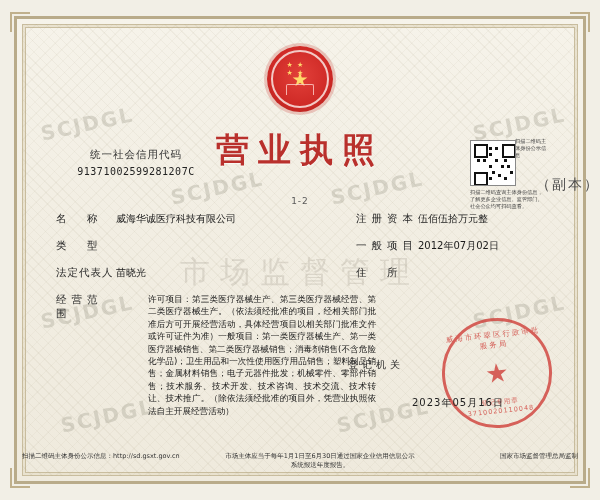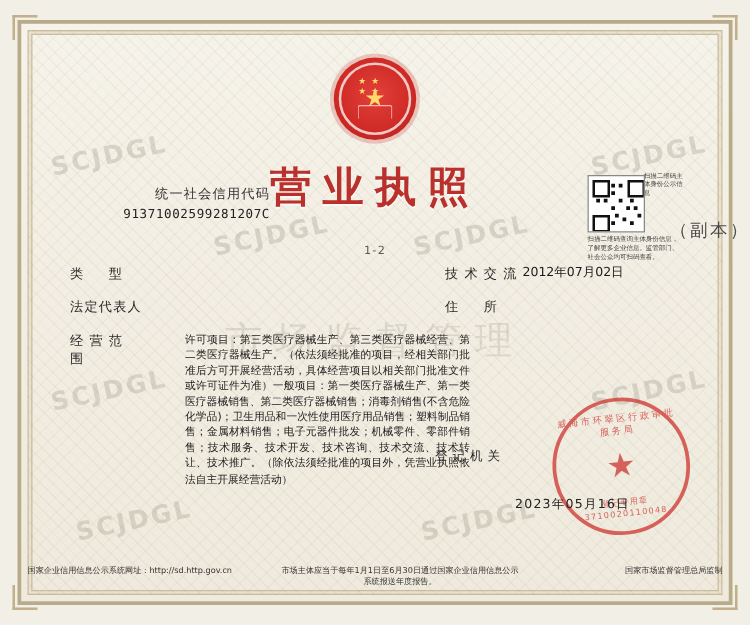--- a/index.html
+++ b/index.html
@@ -66,21 +66,21 @@
   .subtitle{
     position:absolute;top:176px;left:0;width:100%;text-align:right;
     font-size:14px;color:#4a4a4a;letter-spacing:2px;
   }
   .serial{
     position:absolute;top:196px;left:0;width:100%;text-align:center;
     font-size:9px;color:#5a5a5a;letter-spacing:1px;
   }
   
   .code-block{
-    position:absolute;left:56px;top:148px;width:160px;text-align:right;
+    position:absolute;left:56px;top:148px;width:160px;text-align:center;
   }
   .code-label{font-size:10.5px;color:#333;letter-spacing:1px;}
   .code-value{font-size:10px;color:#222;margin-top:4px;letter-spacing:.5px;
     font-family:"DejaVu Sans Mono","Liberation Mono",monospace;}
   
   .qr-wrap{position:absolute;right:52px;top:140px;width:78px;text-align:left;}
   .qr{
     width:44px;height:44px;background:#fff;border:1px solid #888;
     position:relative;overflow:hidden;
   }
@@ -222,34 +222,45 @@
       <span class="m" style="left:27px;top:33px;"></span>
       <span class="m" style="left:33px;top:36px;"></span>
       <span class="m" style="left:18px;top:36px;"></span>
       <span class="m" style="left:39px;top:30px;"></span>
     </div>
     <div class="qr-note2">扫描二维码查询主体身份信息，了解更多企业信息。监管部门、社会公众均可扫码查看。</div>
   </div>
 
   <div class="fields">
 
+    <div class="row">
+      <div class="col-left">
+        <div class="lbl">名　称</div>
+        <div class="val">威海华诚医疗科技有限公司</div>
+      </div>
+      <div class="col-right">
+        <div class="lbl-r">注册资本</div>
+        <div class="val">伍佰伍拾万元整</div>
+      </div>
+    </div>
 
     <div class="row">
       <div class="col-left">
         <div class="lbl">类　型</div>
       </div>
       <div class="col-right">
-        <div class="lbl-r">技术交流</div>
+        <div class="lbl-r">一般项目</div>
         <div class="val">2012年07月02日</div>
       </div>
     </div>
 
     <div class="row">
       <div class="col-left">
         <div class="lbl" style="letter-spacing:1px;">法定代表人</div>
+        <div class="val">苗晓光</div>
       </div>
       <div class="col-right">
         <div class="lbl-r">住　所</div>
       </div>
     </div>
 
     <div class="row">
       <div class="col-left" style="width:320px;align-items:flex-start;gap:32px;">
         <div class="lbl">经营范围</div>
         <div class="scope-text">许可项目：第三类医疗器械生产、第三类医疗器械经营、第二类医疗器械生产。（依法须经批准的项目，经相关部门批准后方可开展经营活动，具体经营项目以相关部门批准文件或许可证件为准）一般项目：第一类医疗器械生产、第一类医疗器械销售、第二类医疗器械销售；消毒剂销售(不含危险化学品)；卫生用品和一次性使用医疗用品销售；塑料制品销售；金属材料销售；电子元器件批发；机械零件、零部件销售；技术服务、技术开发、技术咨询、技术交流、技术转让、技术推广。（除依法须经批准的项目外，凭营业执照依法自主开展经营活动）</div>
@@ -262,17 +273,17 @@
 
   <div class="seal">
     <div class="arc-top">威海市环翠区行政审批服务局</div>
     <span class="inner-star">★</span>
     <div class="arc-bottom">登记专用章 3710020110048</div>
   </div>
 
   <div class="date">2023年05月16日</div>
 
   <div class="footer">
-    <div class="f1">国家企业信用信息公示系统网址：http://sd.http.gov.cn</div>
+    <div class="f1">扫描二维码主体身份公示信息：http://sd.gsxt.gov.cn</div>
     <div class="f2">市场主体应当于每年1月1日至6月30日通过国家企业信用信息公示系统报送年度报告。</div>
     <div class="f3">国家市场监督管理总局监制</div>
   </div>
 </div>
 
 </body></html>

